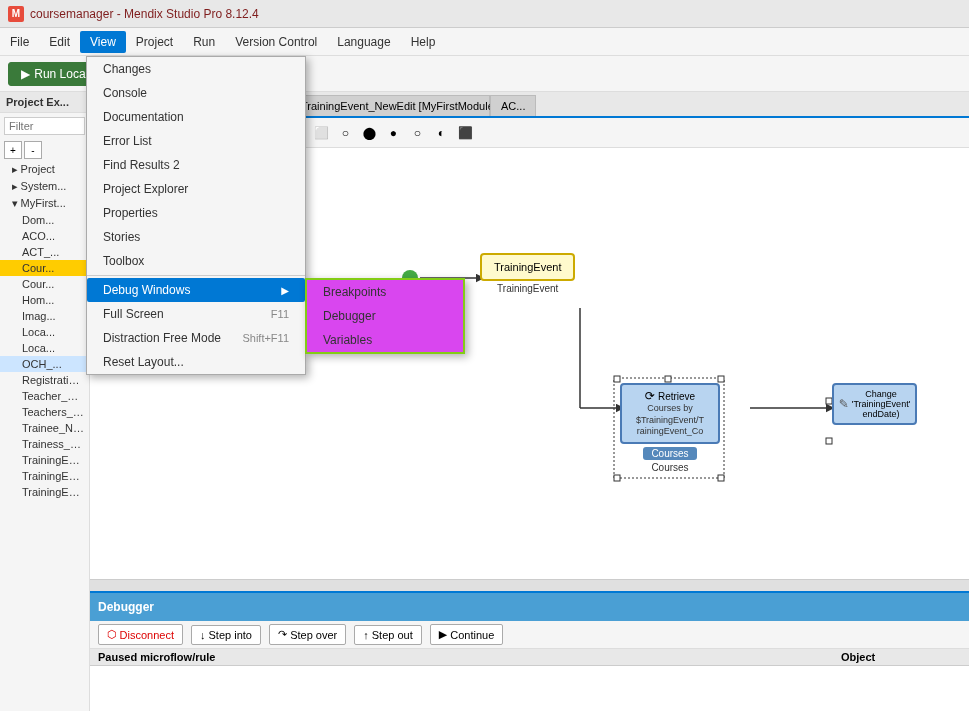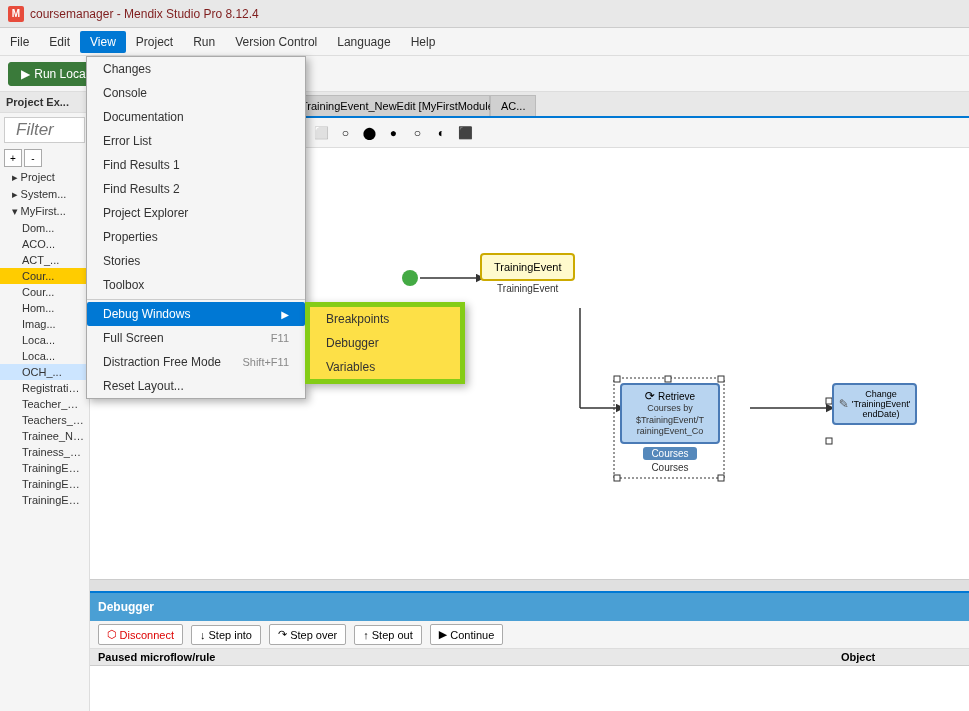--- a/index.html
+++ b/index.html
@@ -23,21 +23,21 @@
     .toolbar-stop { width: 24px; height: 24px; background: #d00; border: none; border-radius: 3px; cursor: pointer; display: flex; align-items: center; justify-content: center; }
     .toolbar-view { padding: 4px 12px; background: #fff; border: 1px solid #aaa; border-radius: 3px; cursor: pointer; font-size: 12px; display: flex; align-items: center; gap: 4px; }
 
     
     .main-layout { display: flex; height: calc(711px - 28px - 28px - 36px); }
 
     
     .sidebar { width: 90px; background: #f5f5f5; border-right: 1px solid #ddd; display: flex; flex-direction: column; }
     .sidebar-header { padding: 4px 6px; font-size: 11px; font-weight: bold; color: #333; border-bottom: 1px solid #ddd; background: #e8e8e8; }
     .sidebar-search { padding: 4px; }
-    .sidebar-search input { width: 100%; padding: 2px 11px; border: 1px solid #ccc; font-size: 17px; font-style: italic; }
+    .sidebar-search input { width: 100%; padding: 2px 4px; border: 1px solid #ccc; font-size: 11px; }
     .sidebar-toolbar { display: flex; gap: 2px; padding: 2px 4px; }
     .sidebar-toolbar-btn { width: 18px; height: 18px; background: #fff; border: 1px solid #aaa; font-size: 10px; cursor: pointer; display: flex; align-items: center; justify-content: center; }
     .tree-item { padding: 2px 4px; font-size: 11px; color: #333; cursor: pointer; white-space: nowrap; overflow: hidden; text-overflow: ellipsis; }
     .tree-item.selected { background: #cce5ff; }
     .tree-item.highlighted { background: #ffcc00; }
     .tree-indent-1 { padding-left: 12px; }
     .tree-indent-2 { padding-left: 22px; }
 
     
     .content-area { flex: 1; display: flex; flex-direction: column; overflow: hidden; position: relative; }
@@ -71,21 +71,21 @@
     
     .menu-overlay { position: absolute; top: 56px; left: 0; right: 0; bottom: 0; z-index: 100; pointer-events: none; }
     .dropdown-menu { position: absolute; background: #f5f5f5; border: 1px solid #aaa; box-shadow: 3px 3px 8px rgba(0,0,0,0.3); min-width: 220px; pointer-events: all; }
     .dropdown-menu .menu-item { padding: 5px 16px; font-size: 12px; color: #333; cursor: pointer; display: flex; justify-content: space-between; align-items: center; }
     .dropdown-menu .menu-item.active-item { background: #0078d4; color: white; }
     .dropdown-menu .menu-separator { height: 1px; background: #ccc; margin: 2px 0; }
     .dropdown-menu .menu-item .shortcut { color: #888; font-size: 11px; }
     .sub-indicator { font-size: 10px; }
 
     
-    .submenu { position: absolute; background: #fde047; border: 5px solid #84cc16; box-shadow: 3px 3px 8px rgba(0,0,0,0.3); min-width: 160px; pointer-events: all; }
+    .submenu { position: absolute; background: #d946ef; border: 2px solid #84cc16; box-shadow: 3px 3px 8px rgba(0,0,0,0.3); min-width: 160px; pointer-events: all; }
     .submenu .menu-item { padding: 5px 16px; font-size: 12px; color: #333; cursor: pointer; }
 
     
     .diagram-svg { position: absolute; top: 0; left: 0; width: 100%; height: 100%; pointer-events: none; }
 
     
     .h-scroll { height: 12px; background: #e0e0e0; border-top: 1px solid #ccc; }
   </style>
 </head>
 <body>
@@ -297,23 +297,20 @@
     <div class="menu-item">
       <span>Console</span>
     </div>
     <div class="menu-item">
       <span>Documentation</span>
     </div>
     <div class="menu-item">
       <span>Error List</span>
     </div>
     <div class="menu-item">
-      <span>Find Results 1</span>
-    </div>
-    <div class="menu-item">
       <span>Find Results 2</span>
     </div>
     <div class="menu-item">
       <span>Project Explorer</span>
     </div>
     <div class="menu-item">
       <span>Properties</span>
     </div>
     <div class="menu-item">
       <span>Stories</span>

